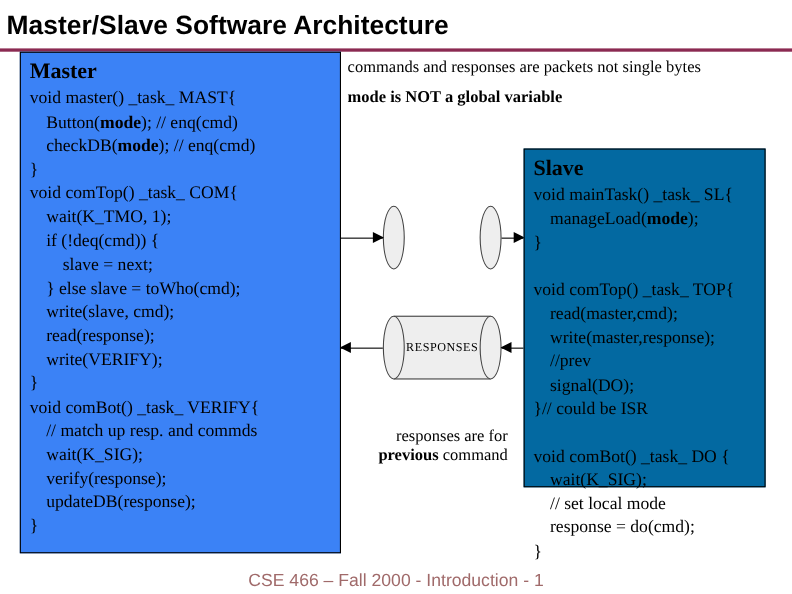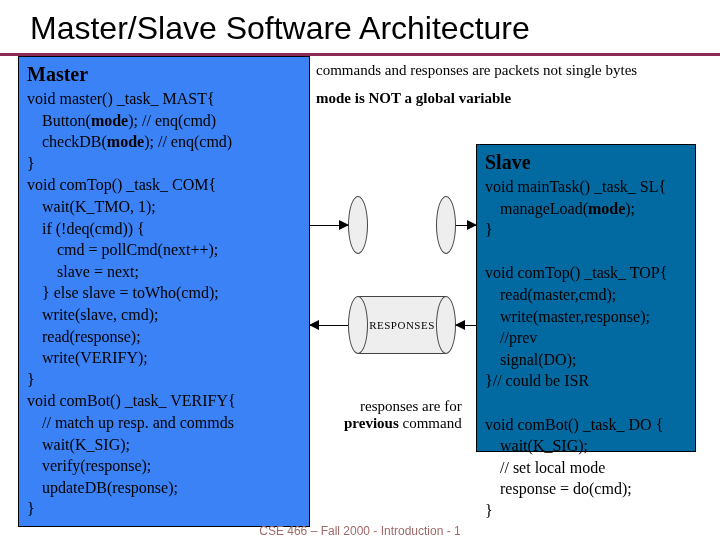--- a/index.html
+++ b/index.html
@@ -1,17 +1,17 @@
 <!DOCTYPE html>
 <html><head>
 <meta charset="utf-8">
 <style>
   * { margin: 0; padding: 0; box-sizing: border-box; }
   body { width: 720px; height: 540px; font-family: "Times New Roman", serif; background: #fff; position: relative; }
-  .title { font-family: Arial, sans-serif; font-weight: normal; font-size: 32px; padding: 10px 18px 6px 30px; }
+  .title { font-family: Arial, sans-serif; font-weight: bold; font-size: 24px; padding: 10px 18px 6px 6px; }
   .title-rule { height: 3px; background: #8b2a52; margin: 0; }
   .content { position: relative; padding: 4px 18px; }
   .master-box { position: absolute; left: 18px; top: 0; width: 292px; min-height: 456px; border: 1px solid #000; background: #3b82f6; padding: 4px 8px 6px 8px; font-size: 16px; line-height: 1.35; }
   .master-box .head { font-size: 20px; font-weight: bold; }
   .slave-box { position: absolute; left: 476px; top: 88px; width: 220px; height: 308px; border: 1px solid #000; background: #0369a1; padding: 4px 8px; font-size: 16px; line-height: 1.35; }
   .slave-box .head { font-size: 20px; font-weight: bold; }
   .note { position: absolute; font-size: 15px; text-align: right; }
   .note1 { left: 316px; top: 6px; }
   .note2 { left: 316px; top: 34px; font-weight: bold; }
   .note3 { left: 344px; top: 342px; }
@@ -22,21 +22,21 @@
   .cyl1 { left: 348px; top: 140px; }
   .cyl2 { left: 348px; top: 240px; }
   .arrow { position: absolute; height: 1px; background: #000; }
   .arrow::after { content: ""; position: absolute; width: 0; height: 0; border-top: 5px solid transparent; border-bottom: 5px solid transparent; }
   .arrow.right::after { right: -1px; top: -5px; border-left: 10px solid #000; }
   .arrow.left::after { left: -1px; top: -5px; border-right: 10px solid #000; }
   .a1 { left: 310px; top: 169px; width: 38px; }
   .a2 { left: 456px; top: 169px; width: 20px; }
   .a3 { left: 456px; top: 269px; width: 20px; }
   .a4 { left: 310px; top: 269px; width: 38px; }
-  .footer { position: absolute; bottom: 2px; left: 0; width: 100%; text-align: center; color: #a06a6a; font-size: 12px; font-family: Arial, sans-serif; }
+  .footer { position: absolute; bottom: 2px; left: 0; width: 100%; text-align: center; color: #a06a6a; font-size: 16px; font-family: Arial, sans-serif; }
   b.mode { font-weight: bold; margin-top: 16px; }
   .ind1 { padding-left: 15px; }
   .ind2 { padding-left: 30px; }
 </style>
 </head>
 <body>
 
 <div class="title">Master/Slave Software Architecture</div>
 <div class="title-rule"></div>
 
@@ -44,21 +44,20 @@
 
   <div class="master-box">
     <div class="head">Master</div>
     <div>void master() _task_ MAST{</div>
     <div class="ind1"><span>Button(</span><b class="mode">mode</b><span>);   // enq(cmd)</span></div>
     <div class="ind1"><span>checkDB(</span><b class="mode">mode</b><span>);  // enq(cmd)</span></div>
     <div>}</div>
     <div>void comTop() _task_ COM{</div>
     <div class="ind1">wait(K_TMO, 1);</div>
     <div class="ind1">if (!deq(cmd)) {</div>
-    <div class="ind2">cmd = pollCmd(next++);</div>
     <div class="ind2">slave = next;</div>
     <div class="ind1">} else slave = toWho(cmd);</div>
     <div class="ind1">write(slave, cmd);</div>
     <div class="ind1">read(response);</div>
     <div class="ind1">write(VERIFY);</div>
     <div>}</div>
     <div>void comBot() _task_ VERIFY{</div>
     <div class="ind1">// match up resp. and commds</div>
     <div class="ind1">wait(K_SIG);</div>
     <div class="ind1">verify(response);</div>

